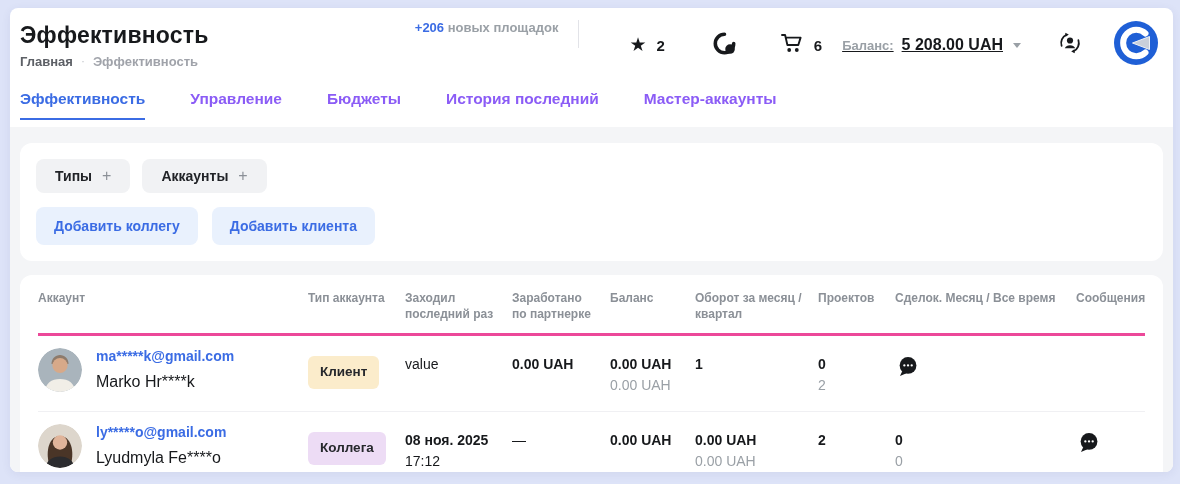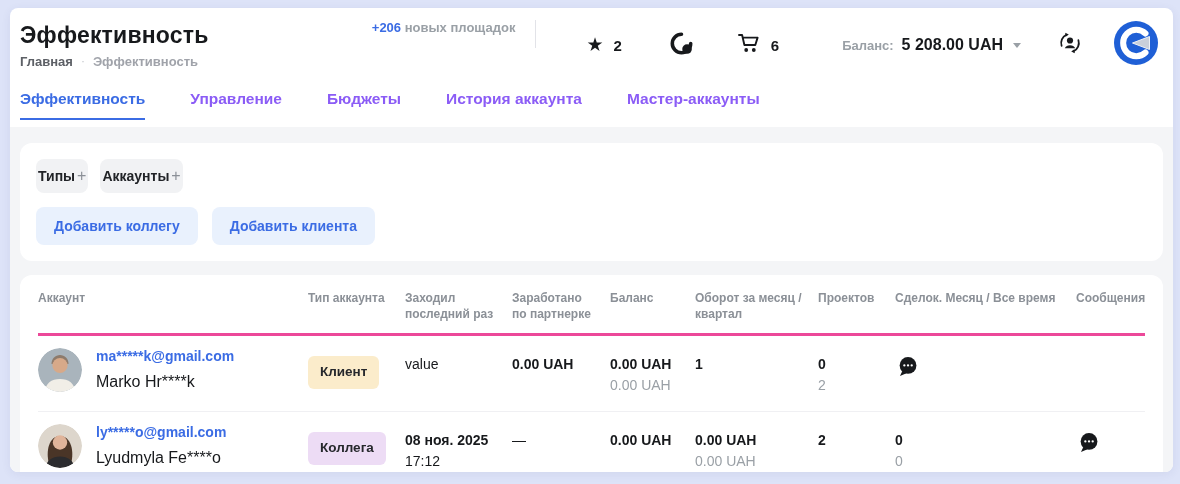--- a/index.html
+++ b/index.html
@@ -24,36 +24,36 @@
   .crumb-sep { color:#c4c6cc; font-size:12px; }
   .crumb-cur { color:#a0a3aa; font-weight:600; }
   .hdr-right { margin-left:auto; display:flex; }
   .platforms { font-size:13px; font-weight:600; white-space:nowrap; }
   .platforms .cnt { color:#3b6ce4; }
   .platforms .lbl { color:#9aa0a6; }
   .vdiv { width:1px; height:28px; background:#e2e3e8; margin-left:20px; }
   .icon-stat { display:flex; align-items:center; gap:10px; font-size:15px; font-weight:700; }
   .star-glyph { font-size:19px; line-height:1; position:relative; top:-1px; }
   .ml50 { margin-left:50px; } .ml48 { margin-left:48px; } .ml44 { margin-left:44px; }
-  .ml40 { margin-left:63px; } .ml36 { margin-left:36px; } .ml30 { margin-left:30px; }
+  .ml40 { margin-left:20px;text-decoration:underline; } .ml36 { margin-left:36px; } .ml30 { margin-left:30px; }
   .balance { display:flex; align-items:center; gap:8px; cursor:pointer; }
   .balance-lbl { color:#9aa0a6; font-size:13px; font-weight:600; }
   .balance-val { font-size:16px; font-weight:700; white-space:nowrap; }
   .caret { width:0; height:0; border-left:4.5px solid transparent; border-right:4.5px solid transparent; border-top:5px solid #9aa0a6; margin-left:2px; }
   .round-icon { display:flex; align-items:center; justify-content:center; cursor:pointer; }
   
   .tabs { display:flex; gap:45px; padding:0 10px; margin-top:20px; flex:none; }
   .tab { font-size:15.5px; font-weight:700; padding-bottom:10px; cursor:pointer; color:#8b5cf6; border-bottom:2.5px solid transparent; white-space:nowrap; }
   .tab.active { color:#3b6ce4; border-bottom-color:#3b6ce4; }
   
   .section { background:#f4f5f7; flex:1; margin-top:7px; padding:16px 10px 0; overflow:hidden; }
   .card { background:#fff; border-radius:12px; }
   .filter-card { padding:16px; }
   .chip-row { display:flex; gap:12px; }
-  .chip { background:#f1f2f4; border-radius:8px; padding:9px 2px; font-size:14px; font-weight:600; color:#212327; display:flex; align-items:center; gap:2px; cursor:pointer; }
+  .chip { background:#f1f2f4; border-radius:8px; padding:9px 19px; font-size:14px; font-weight:600; color:#212327; display:flex; align-items:center; gap:10px; cursor:pointer; }
   .chip .plus { color:#8b9097; font-weight:400; font-size:16px; line-height:1; }
   .btn-row { display:flex; gap:14px; margin-top:14px; }
   .btn-soft { background:#e9f1fd; border:none; border-radius:8px; padding:11px 18px; font-size:14px; font-weight:600; color:#3b6ce4; cursor:pointer; font-family:inherit; }
   
   .table-card { margin-top:14px; padding:0 18px; border-radius:12px 12px 0 0; }
   .tgrid { display:grid; grid-template-columns:270px 97px 107px 98px 85px 123px 77px 181px 1fr; align-items:start; }
   .thead { padding:15px 0 11px; border-bottom:3px solid #ec4899; }
   .th { font-size:12px; font-weight:700; color:#8b9097; line-height:1.35; padding-right:14px; }
   .trow { padding:10px 0 15px; border-bottom:1px solid #f0f0f3; }
   .trow:last-child { border-bottom:none; }
@@ -144,21 +144,21 @@
           </svg>
         </span>
       </div>
     </div>
   </div>
 
   <div class="tabs">
     <div class="tab active">Эффективность</div>
     <div class="tab">Управление</div>
     <div class="tab">Бюджеты</div>
-    <div class="tab">История аккаунта</div>
+    <div class="tab">История последний</div>
     <div class="tab">Мастер-аккаунты</div>
   </div>
 
   <div class="section">
 
     <div class="card filter-card">
       <div class="chip-row">
         <div class="chip">
           <span>Типы</span>
           <span class="plus">+</span>

